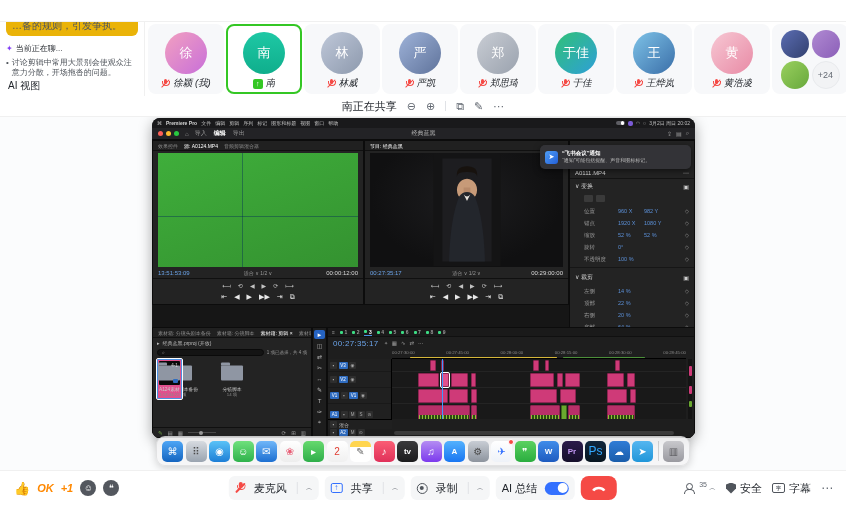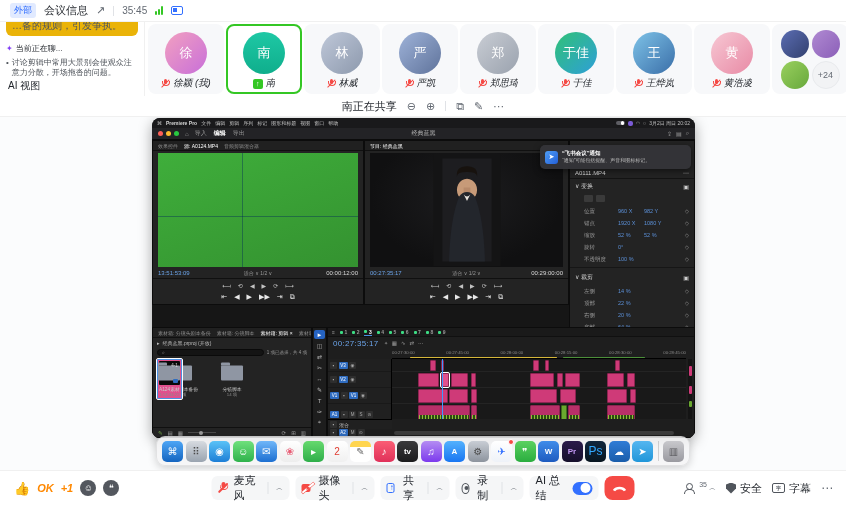--- a/index.html
+++ b/index.html
@@ -218,33 +218,20 @@
   .ic-cc{width:13px;height:10px;border:1.3px solid #50555c;border-radius:2px;font-size:5px;color:#50555c;display:inline-flex;align-items:center;justify-content:center;font-weight:bold;}
   .rbtn{display:inline-flex;align-items:center;gap:4px;font-size:11px;color:#1f2329;}
   .dots{font-size:12px;color:#646a73;letter-spacing:1px;}
 </style>
 </head>
 <body>
 
 <div class="app">
 
   <header class="topbar">
-    <div class="tb-left">
-      <span class="ext-badge">外部</span>
-      <span class="tb-title">会议信息</span>
-      <span class="share-arrow">↗</span>
-      <span class="vdiv"></span>
-      <span class="timer">35:45</span>
-      <span class="sig">
-          <i></i>
-          <i></i>
-          <i></i>
-        </span>
-      <span class="blue-ic"></span>
-    </div>
   </header>
 
   <div class="row2">
     <aside class="ai-panel">
       <div class="bubble">…备的规则，引发争执。</div>
       <div class="ai-cur">
           <span class="spark">✦</span>
           <span>当前正在聊...</span>
         </div>
       <div class="ai-bullet">
@@ -943,28 +930,20 @@
     <div class="center-ctl">
       <span class="cbtn">
           <span class="ic-mic">
             <i></i>
           </span>
           <span>麦克风</span>
           <span class="sep"></span>
           <span class="chev">︿</span>
         </span>
       <span class="cbtn">
-          <span class="ic-cam">
-            <i></i>
-          </span>
-          <span>摄像头</span>
-          <span class="sep"></span>
-          <span class="chev">︿</span>
-        </span>
-      <span class="cbtn">
           <span class="ic-share"></span>
           <span>共享</span>
           <span class="sep"></span>
           <span class="chev">︿</span>
         </span>
       <span class="cbtn">
           <span class="ic-rec"></span>
           <span>录制</span>
           <span class="sep"></span>
           <span class="chev">︿</span>

